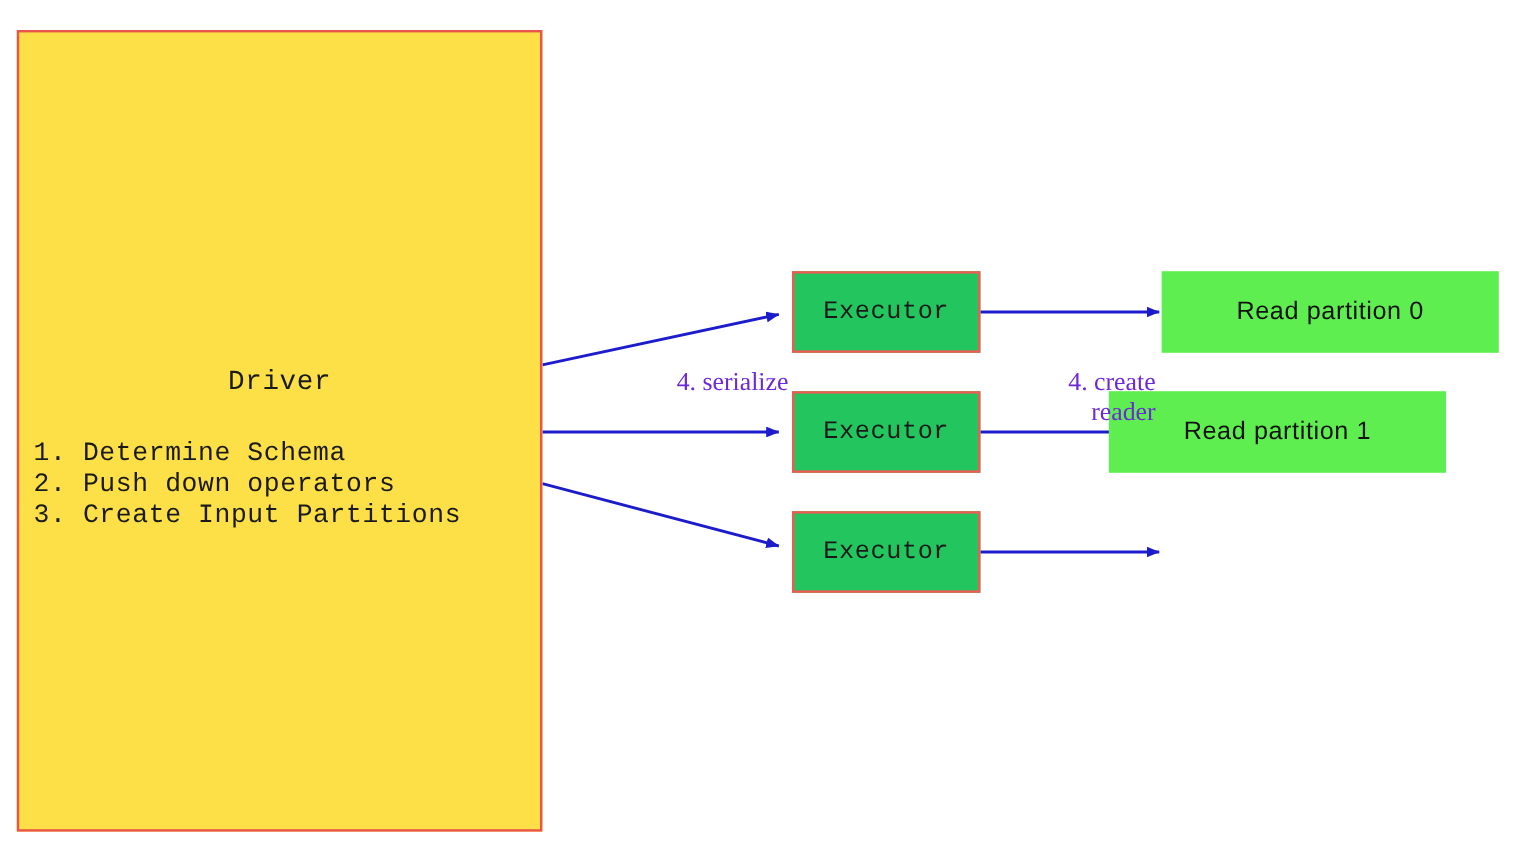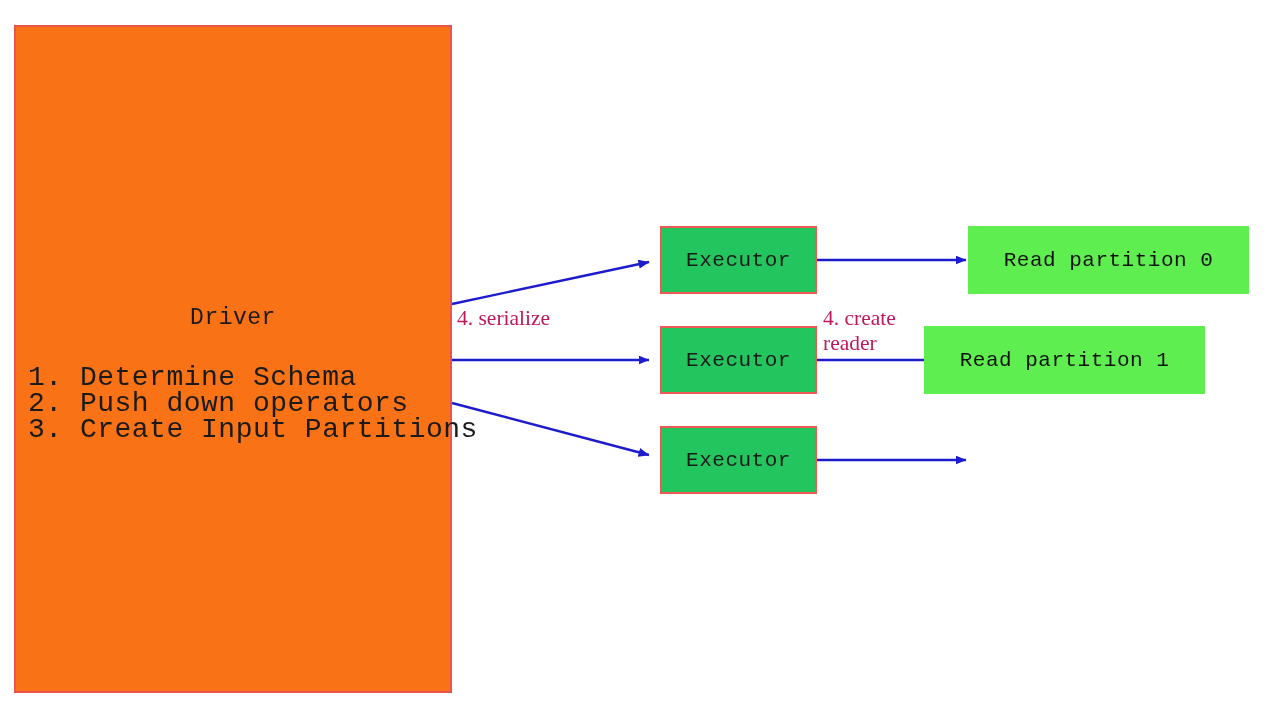--- a/index.html
+++ b/index.html
@@ -29,72 +29,72 @@
     display: flex;
     align-items: center;
     justify-content: center;
   }
   .driver-box {
     left: 14px;
     top: 25px;
     width: 438px;
     height: 668px;
     border: 2px solid #e9554c;
-    background: #f97316;
+    background: #fde047;
     display: block;
   }
   .driver-title {
     position: absolute;
     left: 0;
     top: 278px;
     width: 100%;
     text-align: center;
     font-family: "Liberation Mono", "DejaVu Sans Mono", monospace;
     font-size: 23px;
     color: #1a1a1a;
     letter-spacing: 0.5px;
   }
   .driver-steps {
     position: absolute;
     left: 12px;
     top: 338px;
     font-family: "Liberation Mono", "DejaVu Sans Mono", monospace;
-    font-size: 28px;
+    font-size: 22px;
     line-height: 26px;
     color: #1a1a1a;
     white-space: pre;
     letter-spacing: 0.5px;
   }
   .exec-box {
     width: 157px;
     height: 68px;
     border: 2px solid #ef5b53;
     background: #22c55e;
     font-family: "Liberation Mono", "DejaVu Sans Mono", monospace;
     font-size: 21px;
     color: #1a1a1a;
     letter-spacing: 0.5px;
   }
   .part-box {
     width: 281px;
     height: 68px;
     background: #5fee4f;
     border: none;
-    font-family: Liberation Mono, monospace;
+    font-family: Liberation Sans, sans-serif;
     font-size: 21px;
     color: #111111;
     letter-spacing: 0.5px;
   }
   .edge-label {
     position: absolute;
-    text-align: left;
+    text-align: right;
     font-family: "Liberation Serif", "DejaVu Serif", serif;
     font-size: 21.5px;
     line-height: 25px;
-    color: #be185d;
+    color: #6d28d9;
     white-space: nowrap;
   }
   .lbl-serialize { left: 457px; top: 306px; width: 200px; }
   .lbl-create    { left: 823px; top: 306px; width: 140px; }
 </style>
 </head>
 <body>
 
 <div id="canvas">
 

